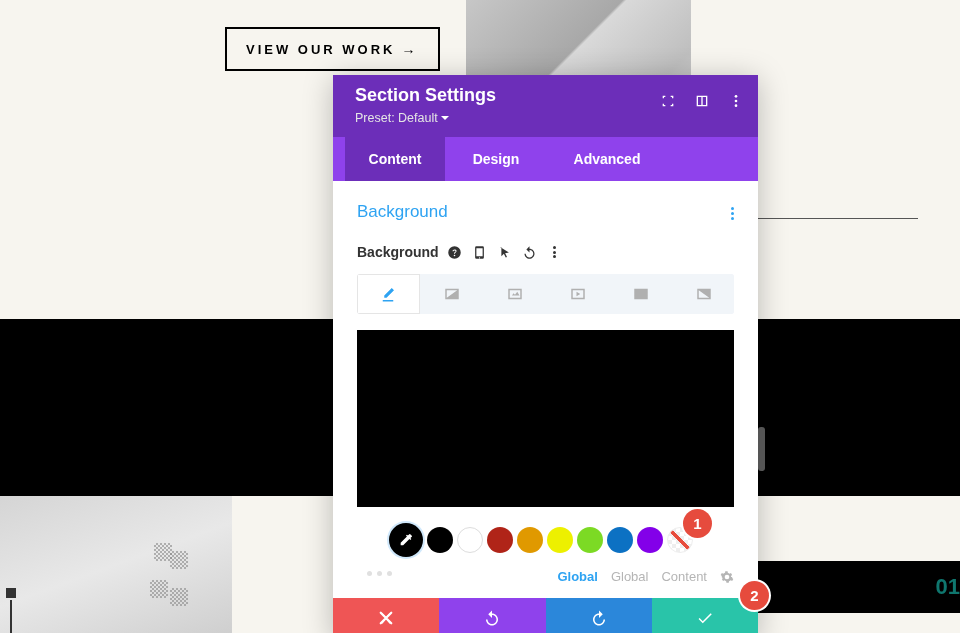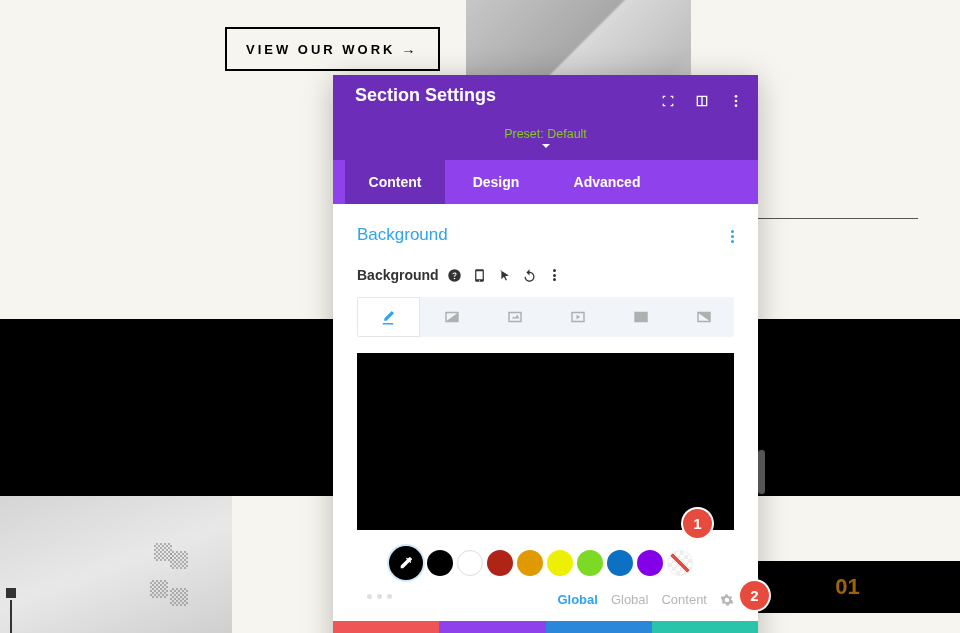--- a/index.html
+++ b/index.html
@@ -62,26 +62,26 @@
     height: 137px;
     background: linear-gradient(160deg, #d5d5d5 0%, #e8e8e8 50%, #cfcfcf 100%);
   }
   .bg-black-bottom {
     position: absolute;
     top: 561px;
     left: 735px;
     width: 225px;
     height: 52px;
     background: #000;
-    color: #a16207;
+    color: #0f766e;
     font-weight: 700;
     font-size: 22px;
     display: flex;
     align-items: center;
-    justify-content: center;
+    justify-content: flex-end;
   }
   .dot-deco {
     position: absolute;
     width: 18px;
     height: 18px;
     background: repeating-conic-gradient(#888 0 25%, transparent 0 50%);
     background-size: 4px 4px;
     opacity: 0.6;
   }
   .dot1 { top: 543px; left: 154px; }
@@ -120,26 +120,25 @@
     color: #fff;
     padding: 10px 22px 12px;
     position: relative;
   }
   .modal-title {
     font-size: 18px;
     font-weight: 600;
   }
   .modal-preset {
     font-size: 12.5px;
-    margin-top: 21px;
-    color: #84cc16;
+    margin-top: 5px;
+    color: #e5e5e5;
     display: flex;
     align-items: center;
     gap: 3px;
-    flex-direction: column;
   }
   .chev-down-small {
     display:inline-block;
     width:0;height:0;
     border-left:4px solid transparent;
     border-right:4px solid transparent;
     border-top:4px solid #fff;
   }
   .header-icons {
     position: absolute;

